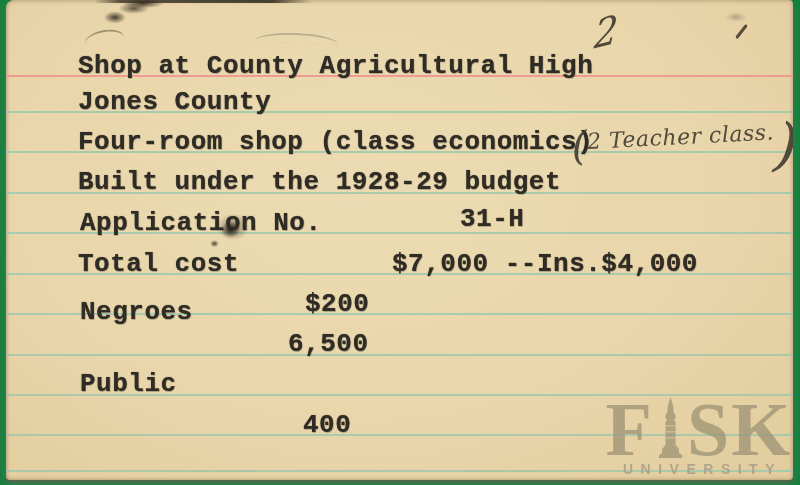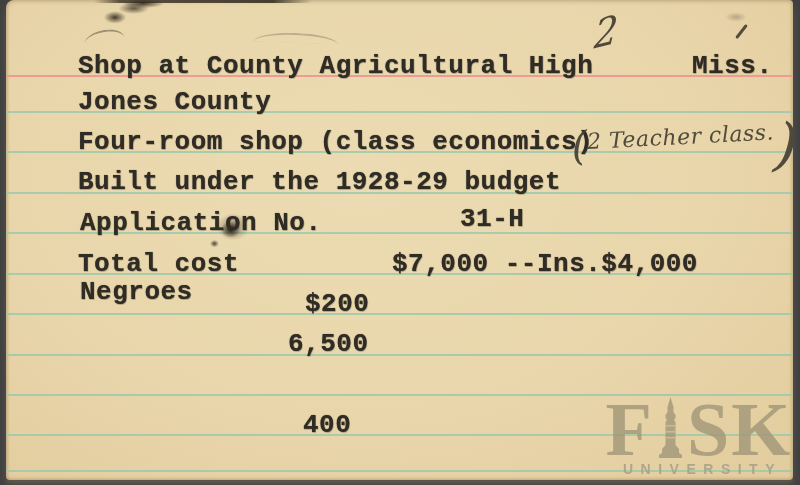--- a/index.html
+++ b/index.html
@@ -1,19 +1,19 @@
 <!DOCTYPE html>
 <html><head>
 <meta charset="utf-8">
 <style>
   * { margin:0; padding:0; box-sizing:border-box; }
   html,body { width:800px; height:485px; }
   body { background:#f7f6f2; font-family:"Liberation Sans", sans-serif; position:relative; overflow:hidden; }
 
-  .scan { position:absolute; left:0; top:0; width:800px; height:485px; background:#404040; }
+  .scan { position:absolute; left:0; top:0; width:800px; height:485px; background:#15803d; }
 
   .card {
     position:absolute; left:6px; top:0px; width:787px; height:480px;
     background: radial-gradient(ellipse at 45% 38%, #eede b5 0%, #ecdbb2 0%, #e9d6ab 55%, #e3cd9e 100%);
     background: radial-gradient(ellipse at 45% 38%, #ecdbb2 0%, #e9d6ab 55%, #e2cc9d 100%);
     border-radius: 8px 4px 4px 4px;
     box-shadow:
       0 3px 0 rgba(95,87,74,.55),
       0 6px 9px rgba(130,124,112,.35),
       inset 0 2px 4px rgba(120,95,60,.20),
@@ -97,39 +97,39 @@
 
     <div class="top-edge-line"></div>
     <div class="stain-top"></div>
     <div class="pencil-squiggle1"></div>
     <div class="pencil-squiggle2"></div>
     <div class="blob-application"></div>
     <div class="tick-smudge"></div>
     <div class="tick-mark"></div>
 
     <span class="typed" style="left:72px; top:54px">Shop at County Agricultural High</span>
-    <span class="typed" style="left:686px; top:54px">Miss.</span>
 
     <span class="typed" style="left:72px; top:90px">Jones County</span>
 
     <span class="typed" style="left:72px; top:130px">Four-room shop (class economics)</span>
 
     <span class="typed" style="left:72px; top:170px">Built under the 1928-29 budget</span>
 
     <span class="typed" style="left:74px; top:211px">Application No.</span>
     <span class="typed" style="left:454px; top:207px">31-H</span>
 
     <span class="typed" style="left:72px; top:252px">Total cost</span>
     <span class="typed" style="left:386px; top:252px">$7,000 --Ins.$4,000</span>
 
-    <span class="typed" style="left:74px; top:280px">Negroes</span>
+    <span class="typed" style="left:74px; top:300px">Negroes</span>
     <span class="typed" style="left:299px; top:292px">$200</span>
 
     <span class="typed" style="left:282px; top:332px">6,500</span>
 
+    <span class="typed" style="left:74px; top:372px">Public</span>
 
     <span class="typed" style="left:297px; top:413px">400</span>
 
     <span class="hw hw-mark">2</span>
     <span class="hw hw-note"><span class="hw-open">(</span><span class="hw-body">2 Teacher class.</span><span class="hw-close">)</span></span>
 
     <div class="watermark">
       <div class="wm-word">
         <span class="wm-letter">F</span>
         <svg class="wm-tower" viewBox="0 0 27 61">

